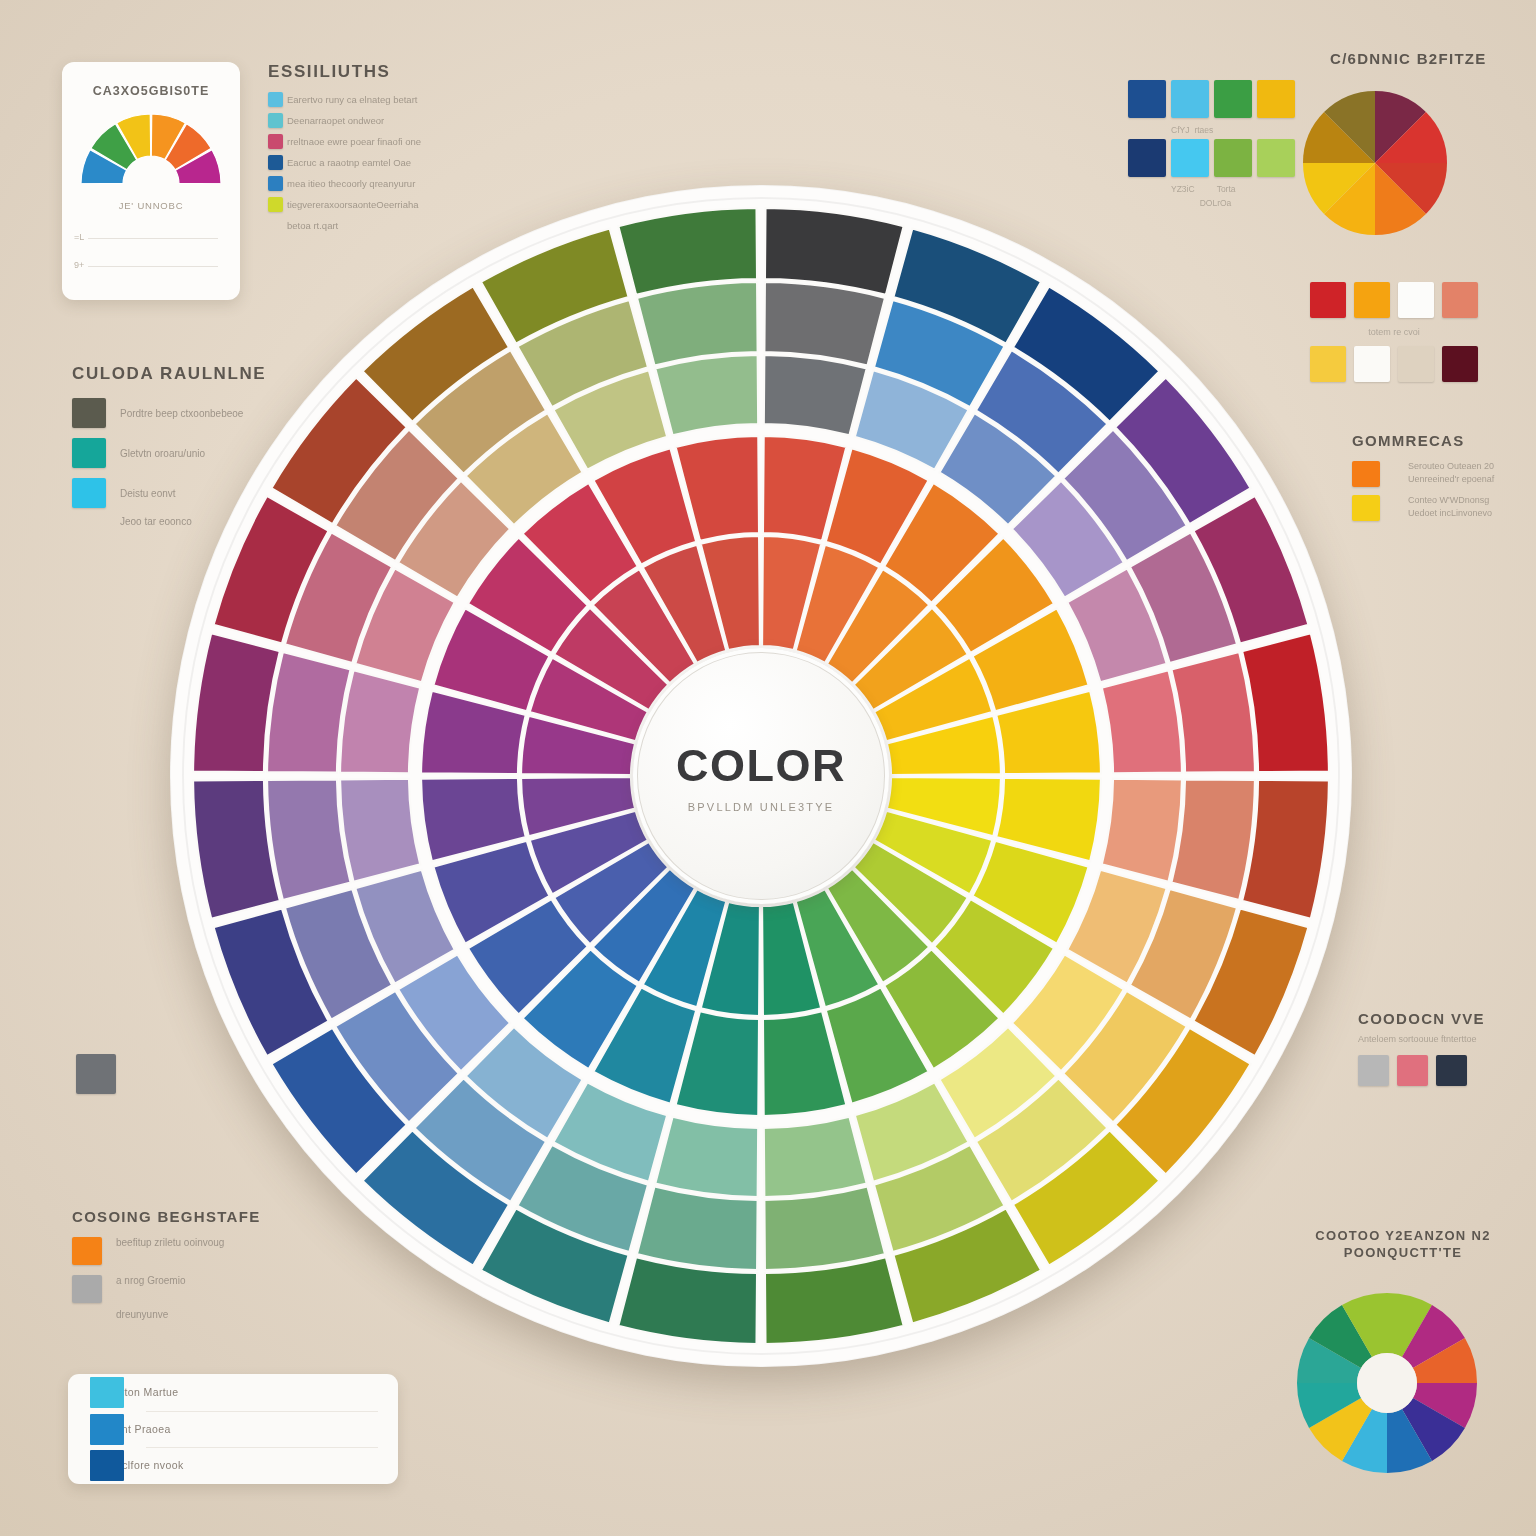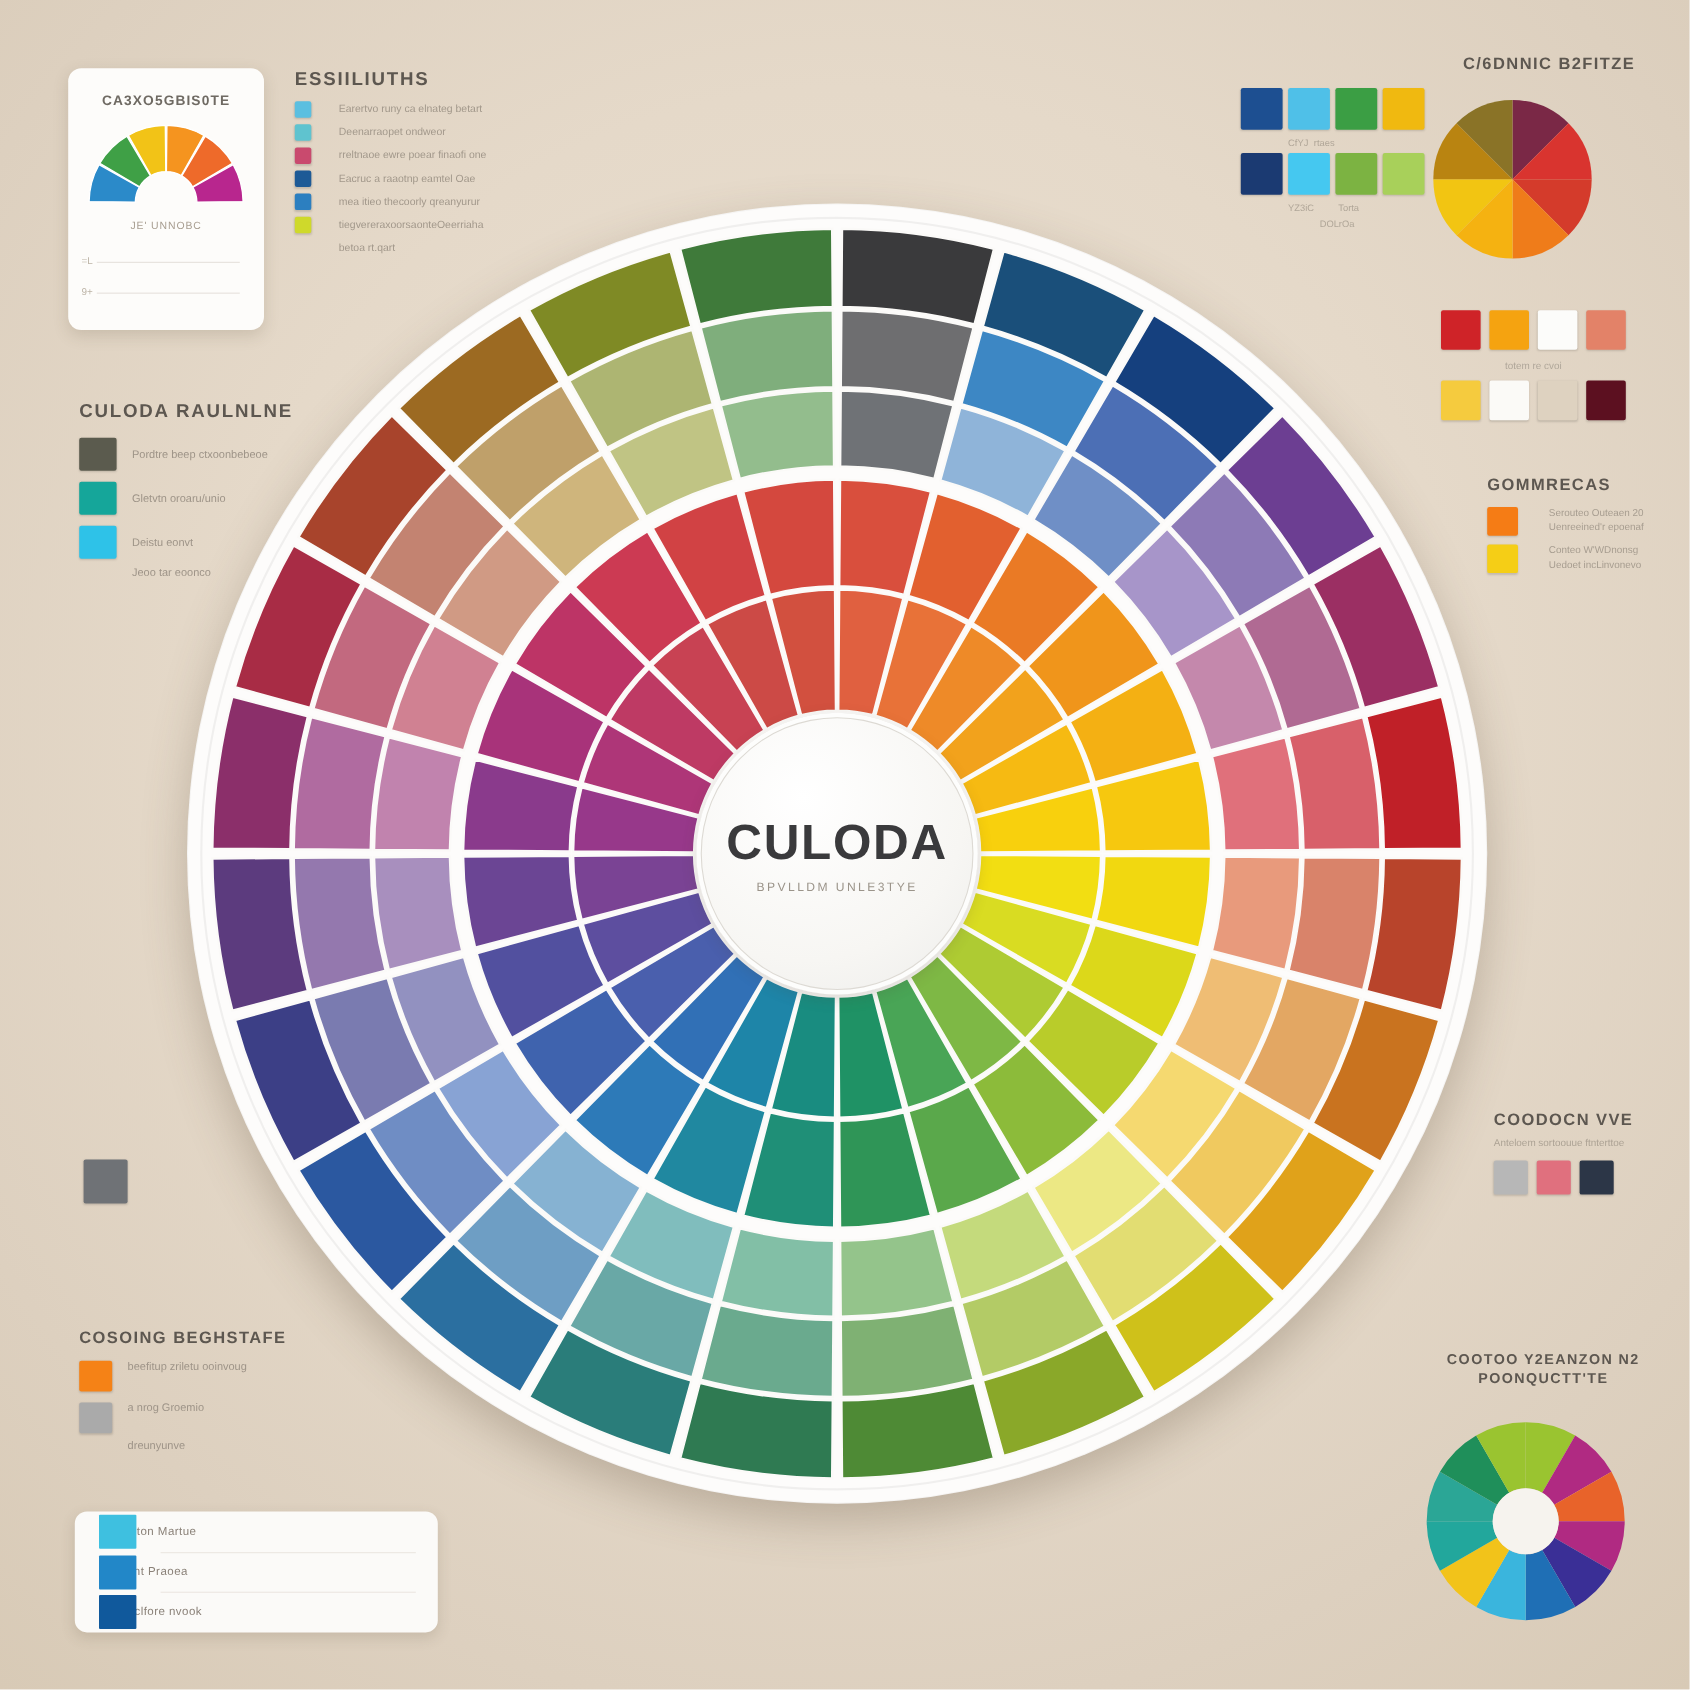--- a/index.html
+++ b/index.html
@@ -41,21 +41,21 @@
     font-size: 9.5px; color: #a79d90; letter-spacing: .8px;
   }
   .card-rule {
     position: absolute; height: 1px; background: #e6e2dc;
   }
   .card-dash { position:absolute; font-size:9px; color:#bdb4a7; }
 
   
   #legend-top { position: absolute; left: 268px; top: 62px; width: 180px; }
   #legend-top .hd { margin-bottom: 10px; }
-  .lg-row { display: flex; align-items: center; gap: 25px; margin-bottom: 6px; }
+  .lg-row { display: flex; align-items: center; gap: 4px; margin-bottom: 6px; }
   .lg-row .sw { width: 15px; height: 15px; flex: none; }
   .lg-row .tx { font-size: 9.5px; color: #a2988b; white-space: nowrap; }
 
   
   #legend-left { position: absolute; left: 72px; top: 364px; width: 190px; }
   #legend-left .hd { margin-bottom: 14px; }
   .lgl-row { display: flex; align-items: center; gap: 14px; margin-bottom: 10px; }
   .lgl-row .sw { width: 34px; height: 30px; flex: none; }
   .lgl-row .tx { font-size: 10px; color: #9e9488; white-space: nowrap; }
 
@@ -261,21 +261,21 @@
         <path d="M 358.6970942424065 651.2939464339382 A 240 240 0 0 1 351.0074021652505 592.8849362132906 L 461.00400950617734 592.0210071155324 A 130 130 0 0 0 465.1692593813035 623.6592209850498 Z" fill="#7a4394" stroke="#fbfaf8" stroke-width="2.2"></path>
         <path d="M 351.0074021652505 589.1150637867094 A 240 240 0 0 1 358.6970942424064 530.7060535660619 L 465.1692593813035 558.3407790149502 A 130 130 0 0 0 461.00400950617734 589.9789928844675 Z" fill="#97388a" stroke="#fbfaf8" stroke-width="2.2"></path>
         <path d="M 359.6728090240125 527.0646364274119 A 240 240 0 0 1 382.2178454482393 472.6361037278482 L 477.90966628446296 526.8862228525844 A 130 130 0 0 0 465.69777155467347 556.3683447315148 Z" fill="#ae3678" stroke="#fbfaf8" stroke-width="2.2"></path>
         <path d="M 384.10278166152995 469.3712984374023 A 240 240 0 0 1 419.9667554579507 422.6324578149946 L 498.3569925397233 499.80091464978875 A 130 130 0 0 0 478.9306733999954 525.1177866535929 Z" fill="#be3a64" stroke="#fbfaf8" stroke-width="2.2"></path>
         <path d="M 422.6324578149945 419.96675545795085 A 240 240 0 0 1 469.37129843740223 384.10278166153 L 525.1177866535929 478.9306733999954 A 130 130 0 0 0 499.8009146497887 498.35699253972336 Z" fill="#c84253" stroke="#fbfaf8" stroke-width="2.2"></path>
         <path d="M 472.6361037278482 382.2178454482393 A 240 240 0 0 1 527.064636427412 359.6728090240125 L 556.3683447315148 465.69777155467347 A 130 130 0 0 0 526.8862228525844 477.90966628446296 Z" fill="#cc4a46" stroke="#fbfaf8" stroke-width="2.2"></path>
         <path d="M 530.7060535660618 358.6970942424065 A 240 240 0 0 1 589.1150637867094 351.0074021652505 L 589.9789928844675 461.00400950617734 A 130 130 0 0 0 558.3407790149502 465.1692593813035 Z" fill="#d2503f" stroke="#fbfaf8" stroke-width="2.2"></path>
         <circle cx="591" cy="591" r="578" fill="none" stroke="rgba(0,0,0,0.05)" stroke-width="2"></circle>
       </svg>
     <div id="hub">
-      <div class="t">CULODA</div>
+      <div class="t">COLOR</div>
       <div class="s">BPVLLDM UNLE3TYE</div>
     </div>
   </div>
 
   <div id="card-gauge">
     <div class="ct">CA3XO5GBIS0TE</div>
     <div id="gauge-wrap">
       <svg id="gauge-svg" viewBox="0 0 144 78">
           <path d="M 2.0038381444141464 73.26697511186276 A 70 70 0 0 1 11.015033221586748 39.63673724694013 L 47.6060132886347 60.25469489877605 A 28 28 0 0 0 44.00153525776566 73.7067900447451 Z" fill="#2b8ac9" stroke="#ffffff" stroke-width="1.2"></path>
           <path d="M 11.74805810972395 38.367100897474 A 70 70 0 0 1 36.36710089747404 13.748058109723928 L 57.746840358989616 49.89922324388957 A 28 28 0 0 0 47.89922324388958 59.7468403589896 Z" fill="#3fa046" stroke="#ffffff" stroke-width="1.2"></path>

